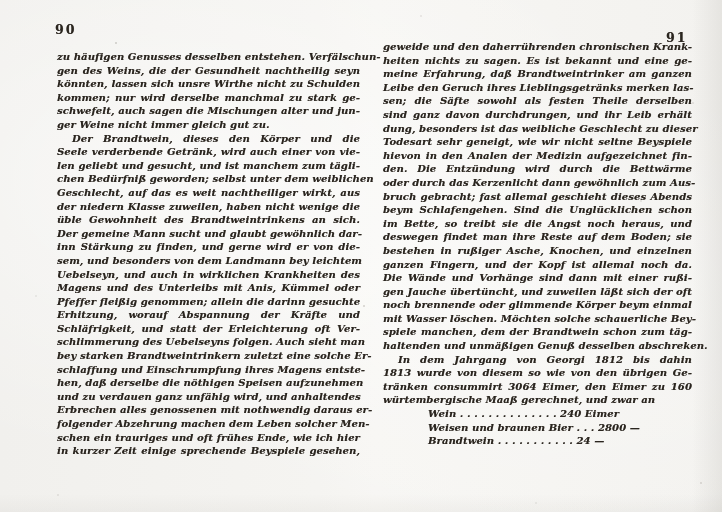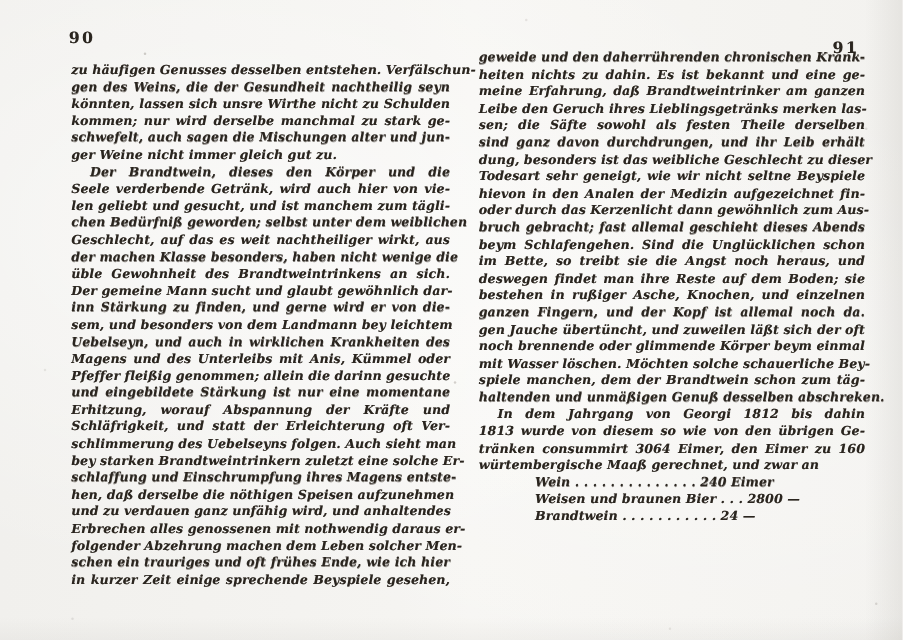--- a/index.html
+++ b/index.html
@@ -82,66 +82,67 @@
   <div class="page-left">
     <div class="pagenum pn-left">90</div>
     <div class="textblock tb-left">
         <div class="line">zu häufigen Genusses desselben entstehen. Verfälschun-</div>
         <div class="line">gen des Weins, die der Gesundheit nachtheilig seyn</div>
         <div class="line">könnten, lassen sich unsre Wirthe nicht zu Schulden</div>
         <div class="line">kommen; nur wird derselbe manchmal zu stark ge-</div>
         <div class="line">schwefelt, auch sagen die Mischungen alter und jun-</div>
         <div class="line noj">ger Weine nicht immer gleich gut zu.</div>
         <div class="line in1">Der Brandtwein, dieses den Körper und die</div>
-        <div class="line">Seele verderbende Getränk, wird auch hier von vie-</div>
+        <div class="line">Seele verderbende Getränk, wird auch einer von vie-</div>
         <div class="line">len geliebt und gesucht, und ist manchem zum tägli-</div>
         <div class="line">chen Bedürfniß geworden; selbst unter dem weiblichen</div>
         <div class="line">Geschlecht, auf das es weit nachtheiliger wirkt, aus</div>
-        <div class="line">der machen Klasse besonders, haben nicht wenige die</div>
+        <div class="line">der niedern Klasse zuweilen, haben nicht wenige die</div>
         <div class="line">üble Gewohnheit des Brandtweintrinkens an sich.</div>
         <div class="line">Der gemeine Mann sucht und glaubt gewöhnlich dar-</div>
         <div class="line">inn Stärkung zu finden, und gerne wird er von die-</div>
         <div class="line">sem, und besonders von dem Landmann bey leichtem</div>
         <div class="line">Uebelseyn, und auch in wirklichen Krankheiten des</div>
         <div class="line">Magens und des Unterleibs mit Anis, Kümmel oder</div>
         <div class="line">Pfeffer fleißig genommen; allein die darinn gesuchte</div>
-        <div class="line">und eingebildete Stärkung ist nur eine momentane</div>
         <div class="line">Erhitzung, worauf Abspannung der Kräfte und</div>
         <div class="line">Schläfrigkeit, und statt der Erleichterung oft Ver-</div>
         <div class="line">schlimmerung des Uebelseyns folgen. Auch sieht man</div>
         <div class="line">bey starken Brandtweintrinkern zuletzt eine solche Er-</div>
         <div class="line">schlaffung und Einschrumpfung ihres Magens entste-</div>
         <div class="line">hen, daß derselbe die nöthigen Speisen aufzunehmen</div>
         <div class="line">und zu verdauen ganz unfähig wird, und anhaltendes</div>
         <div class="line">Erbrechen alles genossenen mit nothwendig daraus er-</div>
         <div class="line">folgender Abzehrung machen dem Leben solcher Men-</div>
         <div class="line">schen ein trauriges und oft frühes Ende, wie ich hier</div>
         <div class="line">in kurzer Zeit einige sprechende Beyspiele gesehen,</div>
       </div>
   </div>
 
   <div class="page-right">
     <div class="pagenum pn-right">91</div>
     <div class="textblock tb-right">
         <div class="line">geweide und den daherrührenden chronischen Krank-</div>
-        <div class="line">heiten nichts zu dahin. Es ist bekannt und eine ge-</div>
+        <div class="line">heiten nichts zu sagen. Es ist bekannt und eine ge-</div>
         <div class="line">meine Erfahrung, daß Brandtweintrinker am ganzen</div>
         <div class="line">Leibe den Geruch ihres Lieblingsgetränks merken las-</div>
         <div class="line">sen; die Säfte sowohl als festen Theile derselben</div>
         <div class="line">sind ganz davon durchdrungen, und ihr Leib erhält</div>
         <div class="line">dung, besonders ist das weibliche Geschlecht zu dieser</div>
         <div class="line">Todesart sehr geneigt, wie wir nicht seltne Beyspiele</div>
         <div class="line">hievon in den Analen der Medizin aufgezeichnet fin-</div>
+        <div class="line">den.  Die Entzündung wird durch die Bettwärme</div>
         <div class="line">oder durch das Kerzenlicht dann gewöhnlich zum Aus-</div>
         <div class="line">bruch gebracht; fast allemal geschieht dieses Abends</div>
         <div class="line">beym Schlafengehen.  Sind die Unglücklichen schon</div>
         <div class="line">im Bette, so treibt sie die Angst noch heraus, und</div>
         <div class="line">deswegen findet man ihre Reste auf dem Boden; sie</div>
         <div class="line">bestehen in rußiger Asche, Knochen, und einzelnen</div>
         <div class="line">ganzen Fingern, und der Kopf ist allemal noch da.</div>
+        <div class="line">Die Wände und Vorhänge sind dann mit einer rußi-</div>
         <div class="line">gen Jauche übertüncht, und zuweilen läßt sich der oft</div>
         <div class="line">noch brennende oder glimmende Körper beym einmal</div>
         <div class="line">mit Wasser löschen. Möchten solche schauerliche Bey-</div>
         <div class="line">spiele manchen, dem der Brandtwein schon zum täg-</div>
         <div class="line">haltenden und unmäßigen Genuß desselben abschreken.</div>
         <div class="line in1">In dem Jahrgang von Georgi 1812 bis dahin</div>
         <div class="line">1813 wurde von diesem so wie von den übrigen Ge-</div>
         <div class="line">tränken consummirt 3064 Eimer, den Eimer zu 160</div>
         <div class="line noj">würtembergische Maaß gerechnet, und zwar an</div>
         <div class="line noj in2">Wein . . . . . . . . . . . . . . 240 Eimer</div>

